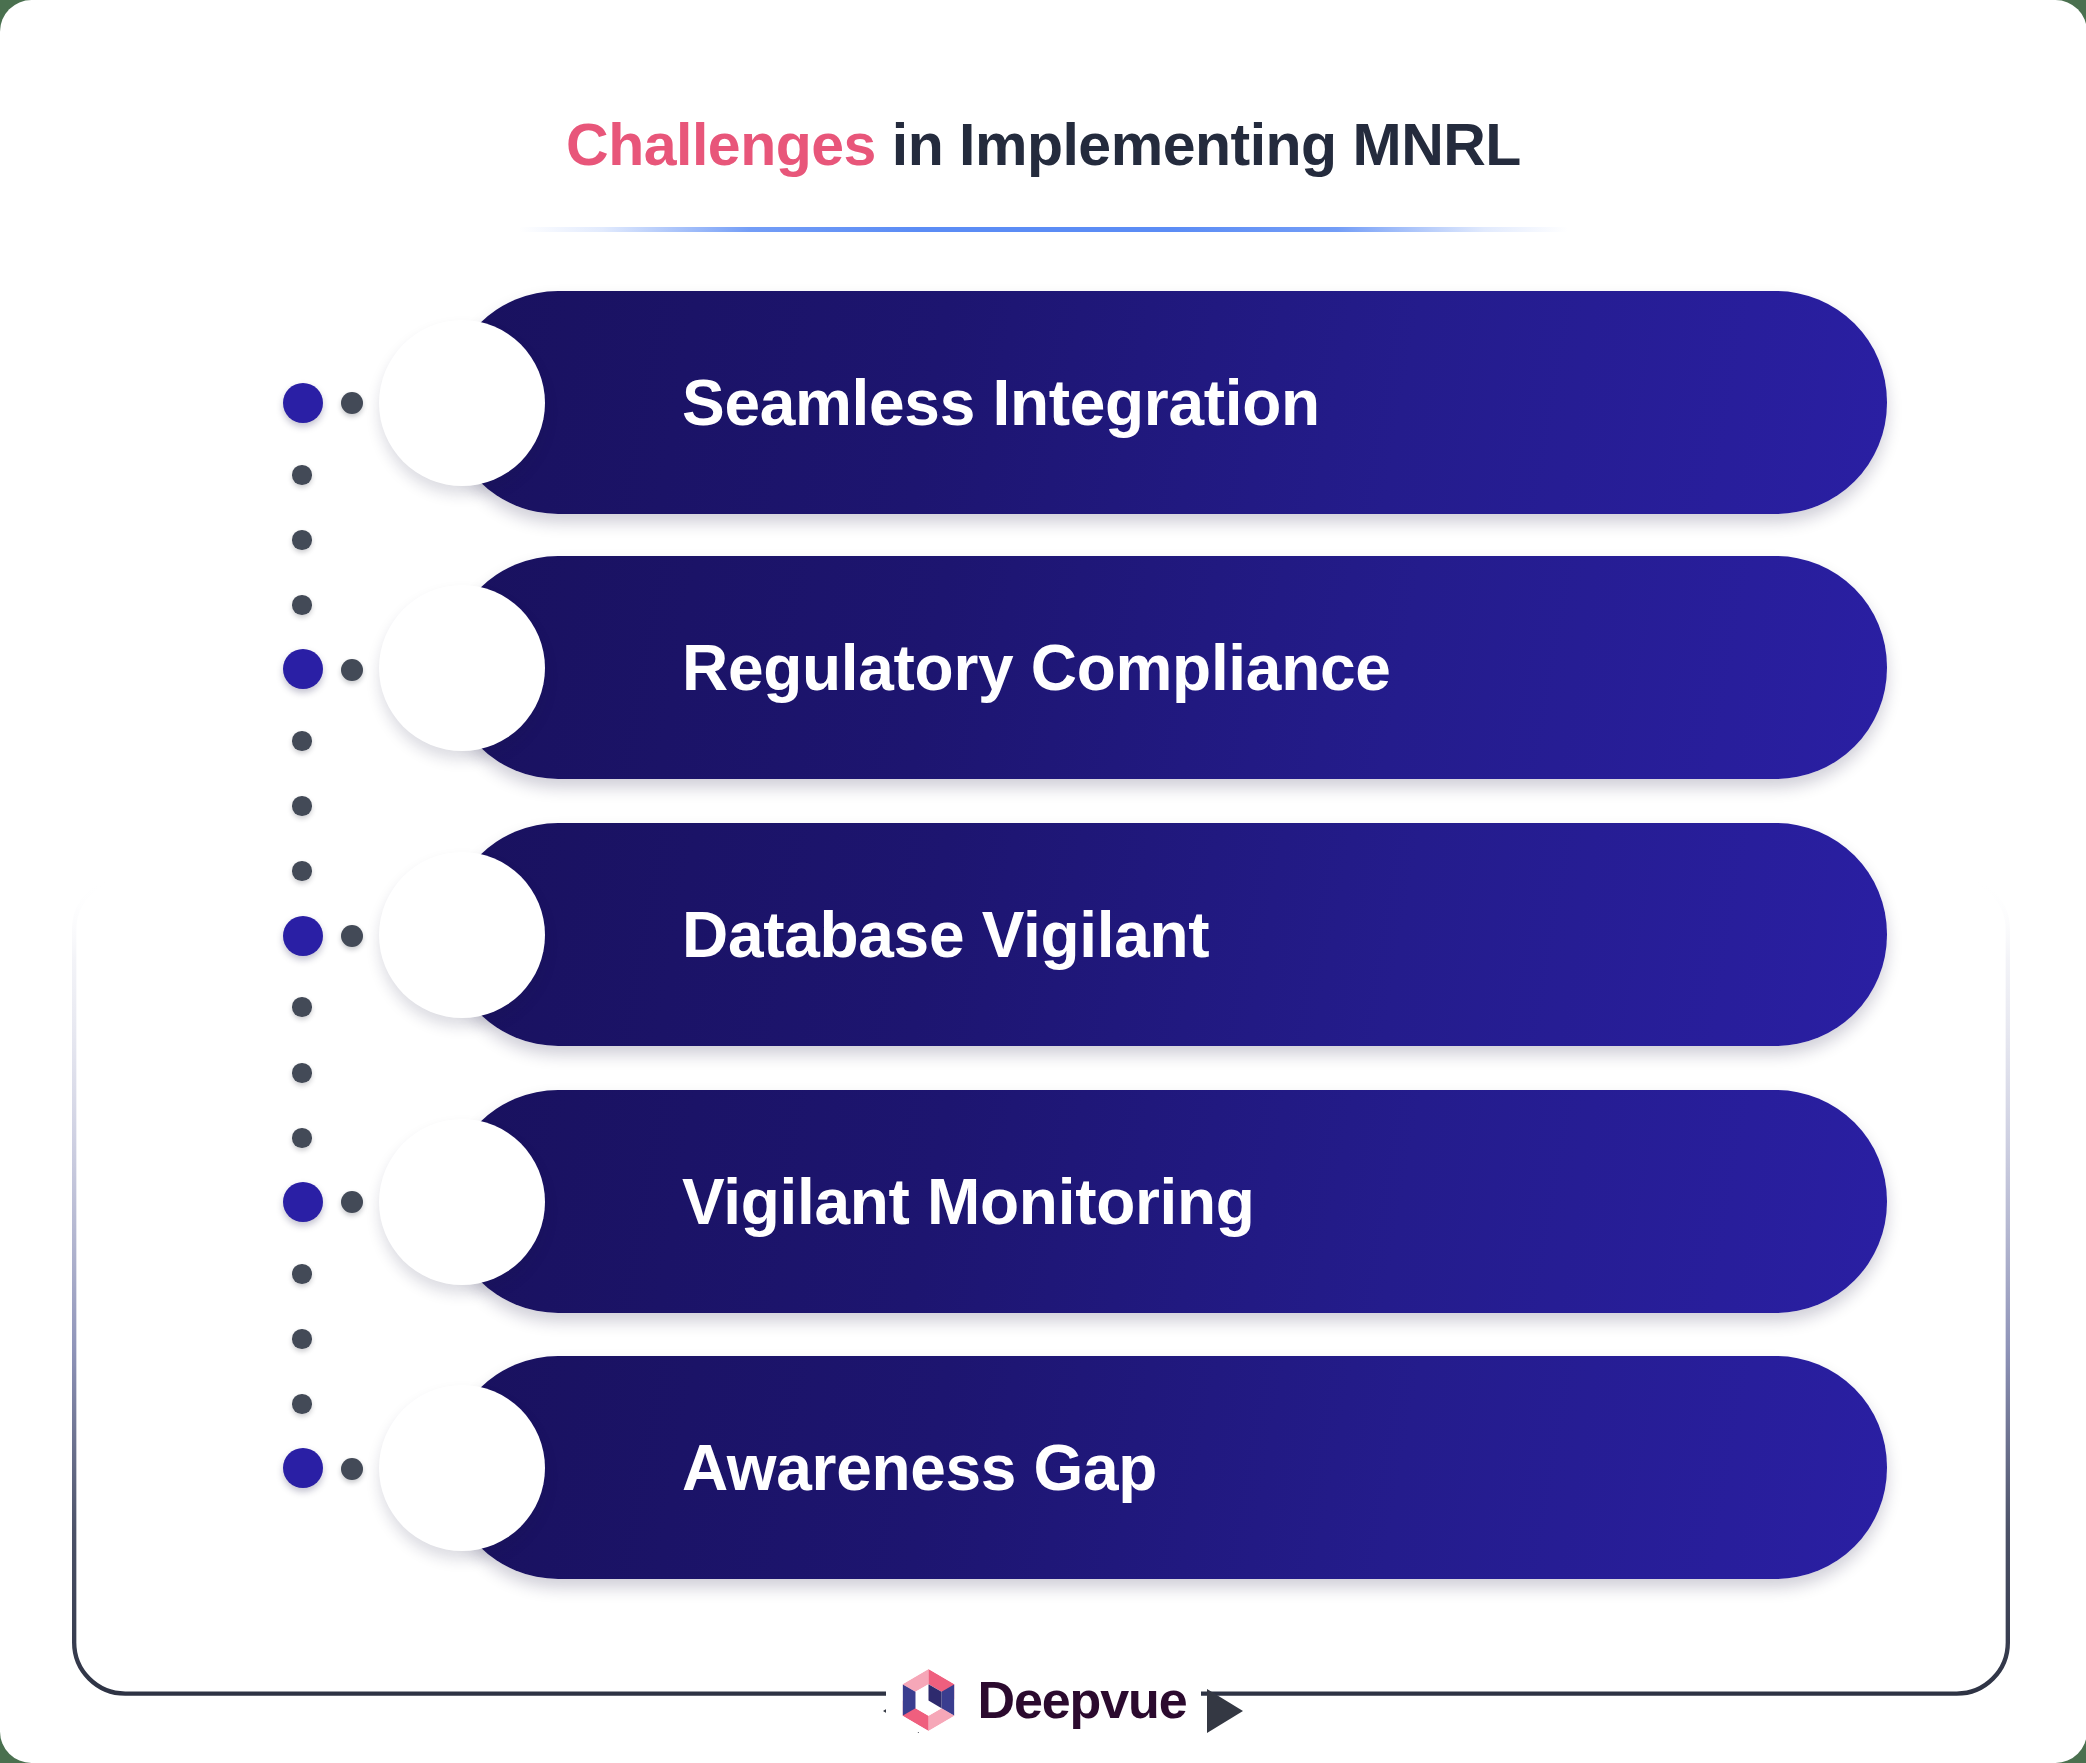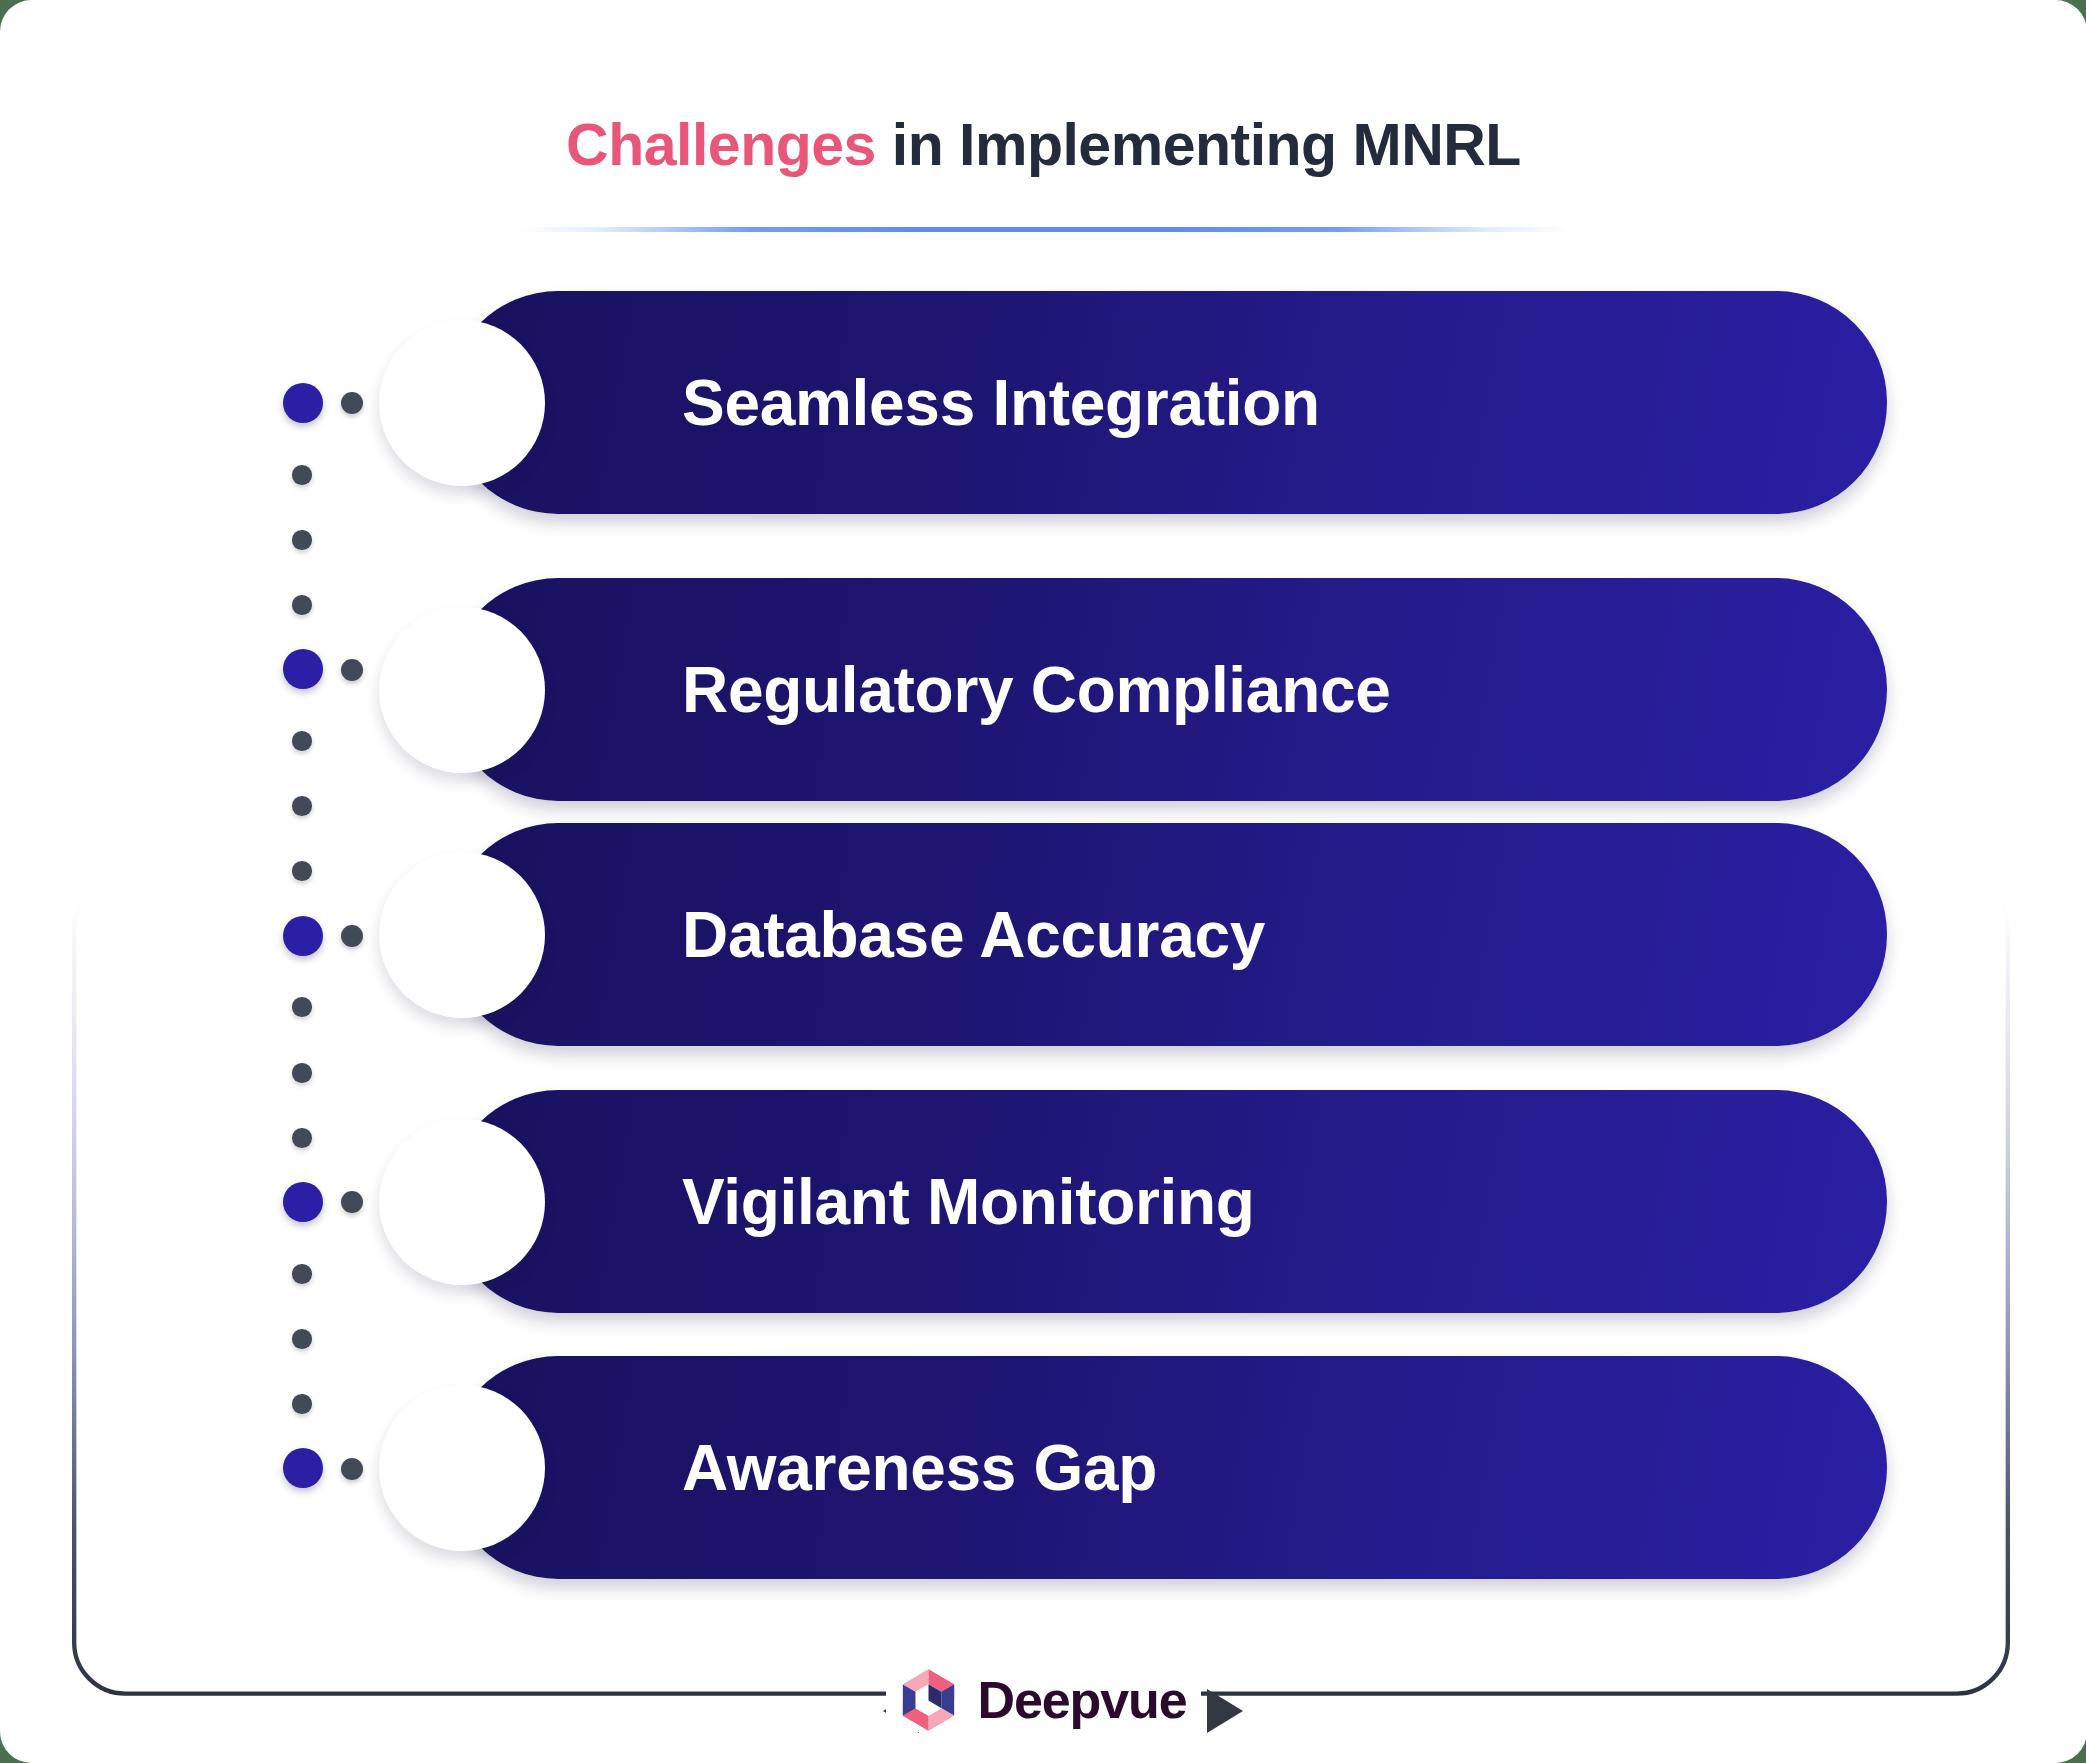--- a/index.html
+++ b/index.html
@@ -224,30 +224,30 @@
   </div>
 
   <div class="rows">
 
     <div class="row" style="top:291px;">
       <div class="pill"></div>
       <div class="bubble"></div>
       <div class="row-label">Seamless Integration</div>
     </div>
 
-    <div class="row" style="top:578px;">
+    <div class="row" style="top:556px;">
       <div class="pill"></div>
       <div class="bubble"></div>
       <div class="row-label">Regulatory Compliance</div>
     </div>
 
     <div class="row" style="top:823px;">
       <div class="pill"></div>
       <div class="bubble"></div>
-      <div class="row-label">Database Accuracy</div>
+      <div class="row-label">Database Vigilant</div>
     </div>
 
     <div class="row" style="top:1090px;">
       <div class="pill"></div>
       <div class="bubble"></div>
       <div class="row-label">Vigilant Monitoring</div>
     </div>
 
     <div class="row" style="top:1356px;">
       <div class="pill"></div>

